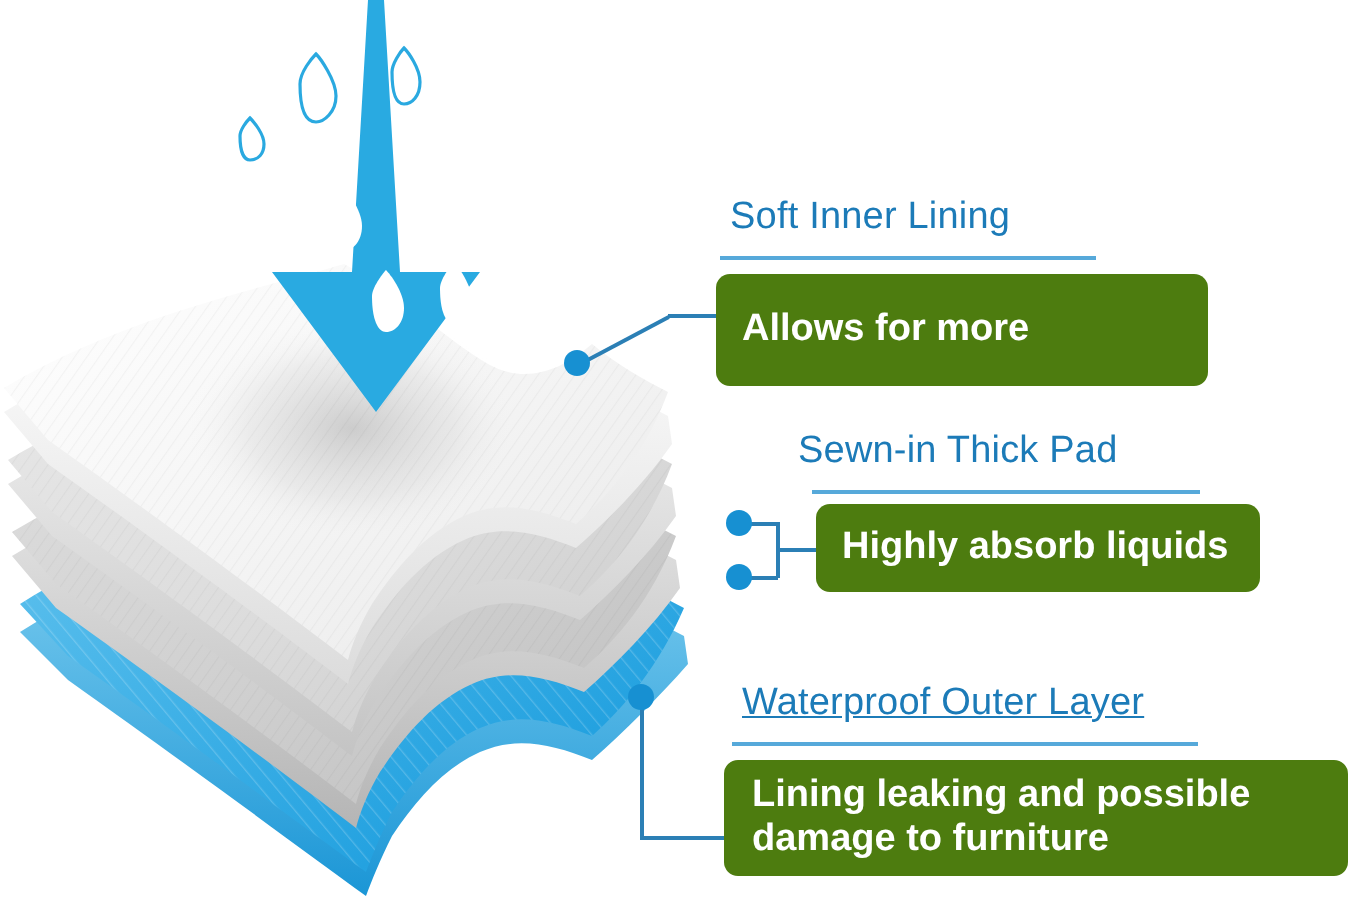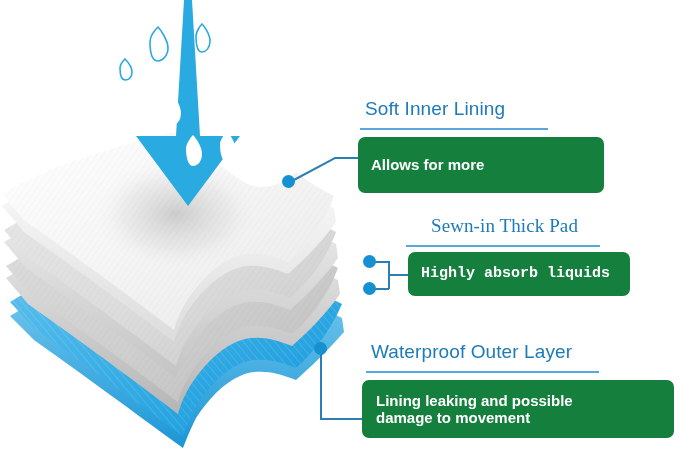--- a/index.html
+++ b/index.html
@@ -22,24 +22,24 @@
     white-space:nowrap;
     line-height:1;
   }
   .head-rule{
     height:2px;
     background:#56A9DA;
   }
 
   
   .callout-box{
-    background:#15803d;
+    background:#4d7c0f;
     border-radius:7px;
     color:#ffffff;
-    font-size:15px;
+    font-size:19px;
     font-weight:bold;
     line-height:1.16;
     display:flex;
     align-items:center;
     box-sizing:border-box;
   }
   .callout-box span{display:block;}
 
   
   .dot{
@@ -319,30 +319,30 @@
   <div class="abs dot" style="left:314px;top:342px;"></div>
 
   <div class="abs callout-head" style="left:365px;top:99px;">Soft Inner Lining</div>
   <div class="abs head-rule" style="left:360px;top:128px;width:188px;"></div>
   <div class="abs callout-box" style="left:358px;top:137px;width:246px;height:56px;padding:0 13px;">
     <div>
       <span>Allows for more</span>
     </div>
   </div>
 
-  <div class="abs callout-head" style="left:431px;top:216px;font-family:Liberation Serif, serif;">Sewn-in Thick Pad</div>
+  <div class="abs callout-head" style="left:399px;top:216px;">Sewn-in Thick Pad</div>
   <div class="abs head-rule" style="left:406px;top:245px;width:194px;"></div>
-  <div class="abs callout-box" style="left:408px;top:252px;width:222px;height:44px;padding:0 13px;font-family:Liberation Mono, monospace;">
+  <div class="abs callout-box" style="left:408px;top:252px;width:222px;height:44px;padding:0 13px;">
     <div>
       <span>Highly absorb liquids</span>
     </div>
   </div>
 
-  <div class="abs callout-head" style="left:371px;top:342px;">Waterproof Outer Layer</div>
+  <div class="abs callout-head" style="left:371px;top:342px;text-decoration:underline;">Waterproof Outer Layer</div>
   <div class="abs head-rule" style="left:366px;top:371px;width:233px;"></div>
   <div class="abs callout-box" style="left:362px;top:380px;width:312px;height:58px;padding:0 14px;">
     <div>
       <span>Lining leaking and possible</span>
-      <span>damage to movement</span>
+      <span>damage to furniture</span>
     </div>
   </div>
 
 </div>
 
 </body></html>

